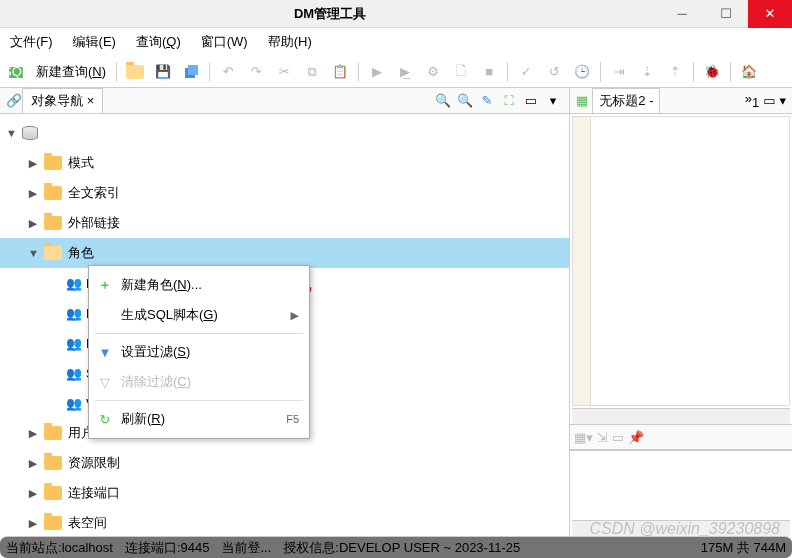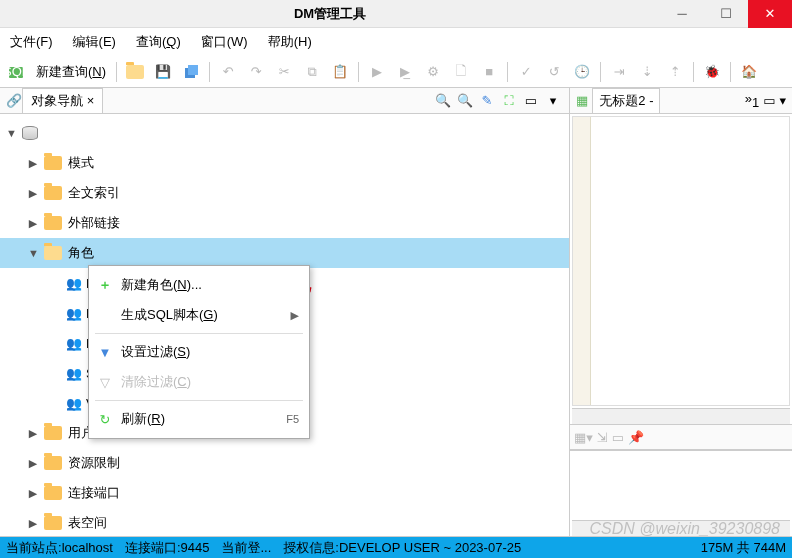--- a/index.html
+++ b/index.html
@@ -53,21 +53,21 @@
 .right-panel { flex: 1; display: flex; flex-direction: column; }
 .right-header { height: 26px; display: flex; align-items: center; padding: 0 6px; border-bottom: 1px solid #ccc; background: #fafafa; gap: 4px; }
 .right-header .tab { padding: 3px 6px; background: #fff; border: 1px solid #ccc; border-bottom: none; font-size: 12px; }
 .editor-area { flex: 1; display: flex; flex-direction: column; }
 .editor { flex: 1; background: #fff; border: 1px solid #ddd; margin: 2px; position: relative; }
 .gutter { position: absolute; left: 0; top: 0; bottom: 0; width: 18px; background: #f7f3e9; border-right: 1px solid #e0dcc8; }
 .hscroll { height: 16px; background: #f0f0f0; border-top: 1px solid #ccc; margin: 0 2px; }
 .right-mid-tb { height: 26px; border-top: 1px solid #ccc; border-bottom: 1px solid #ccc; display: flex; align-items: center; padding: 0 4px; gap: 4px; background: #fafafa; }
 .right-bottom { height: 70px; border-top: 1px solid #ccc; background: #fff; }
 
-.statusbar { height: 22px; border-top: 1px solid #ccc; display: flex; align-items: center; font-size: 12px; background: #0ea5e9; }
+.statusbar { height: 22px; border-top: 1px solid #ccc; display: flex; align-items: center; font-size: 12px; background: #737373; border-radius: 7px; }
 .status-seg { padding: 0 6px; white-space: nowrap; overflow: hidden; }
 
 .watermark { position: absolute; right: 12px; bottom: 20px; font-size: 16px; color: rgba(120,120,120,.4); font-style: italic; pointer-events: none; }
 
 u { text-decoration: underline; }
 svg { display: block; }
 </style>
 </head>
 <body>
 
@@ -272,18 +272,18 @@
     <span class="cm-icon" style="color:#4c4">↻</span>
     <span class="cm-label">刷新(<u>R</u>)</span>
     <span class="cm-acc">F5</span>
   </div>
 </div>
 
 <div class="statusbar">
   <div class="status-seg"><span>当前站点:</span><span>localhost</span></div>
   <div class="status-seg"><span>连接端口:</span><span>9445</span></div>
   <div class="status-seg">当前登...</div>
-  <div class="status-seg"><span>授权信息:</span><span>DEVELOP USER ~ 2023-07-25</span></div>
+  <div class="status-seg"><span>授权信息:</span><span>DEVELOP USER ~ 2023-11-25</span></div>
   <div style="flex:1"></div>
   <div class="status-seg">175M 共 744M</div>
 </div>
 
 <div class="watermark">CSDN @weixin_39230898</div>
 
 </body></html>

